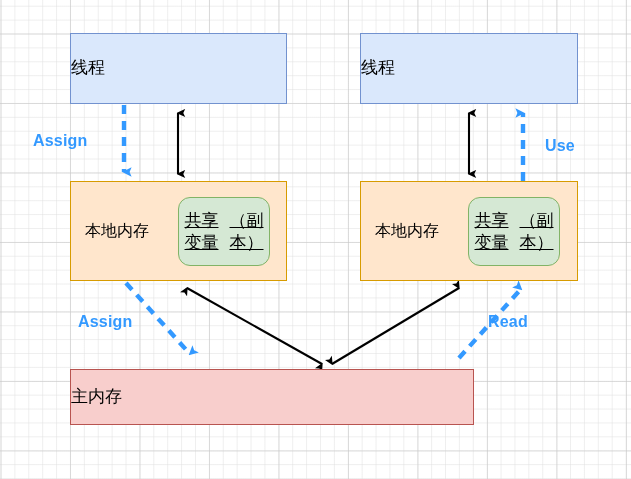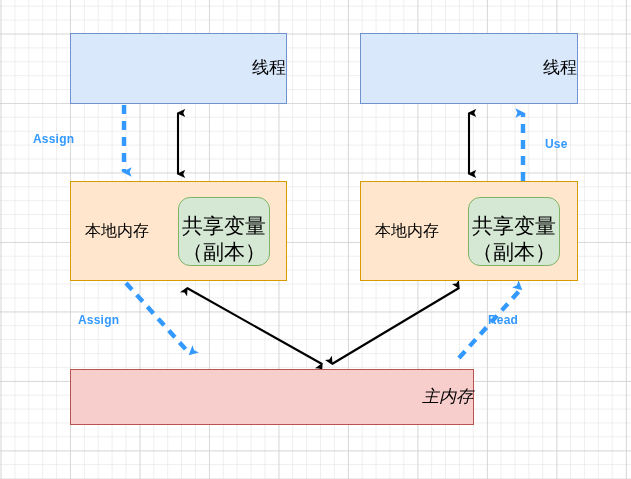--- a/index.html
+++ b/index.html
@@ -27,21 +27,21 @@
       13.9px 13.9px,
       13.9px 13.9px;
     background-position: 0.5px 33.5px, 0.5px 33.5px, 0.5px 33.5px, 0.5px 33.5px;
   }
 
   .node {
     position: absolute;
     box-sizing: border-box;
     display: flex;
     align-items: center;
-    justify-content: flex-end;
+    justify-content: flex-start;
     text-align: center;
     color: #000000;
     line-height: 1.2;
   }
 
   .thread-box {
     background: #dae8fc;
     border: 1.5px solid #7292cf;
     font-size: 17px;
   }
@@ -49,34 +49,34 @@
     background: #ffe6cc;
     border: 1.8px solid #d79b00;
     font-size: 16px;
     justify-content: flex-start;
     padding-left: 14px;
   }
   .shared-var-box {
     background: #d5e8d4;
     border: 1.6px solid #82b366;
     border-radius: 12px;
-    font-size: 21px;
-    flex-direction: column;
+    font-size: 17px;
     line-height: 1.25;
+    text-decoration: underline;
   }
   .main-mem-box {
     background: #f8cecc;
     border: 1.8px solid #b85450;
     font-size: 17px;
   }
 
   .label {
     position: absolute;
     font-weight: bold;
-    font-size: 12px;
+    font-size: 16px;
     color: #3399ff;
     white-space: nowrap;
     letter-spacing: 0.2px;
   }
 
   svg.overlay {
     position: absolute;
     left: 0;
     top: 0;
     width: 631px;
@@ -155,21 +155,21 @@
 
   <div class="node local-mem-box" style="left:360px; top:181px; width:218px; height:100px;">
     <span>本地内存</span>
   </div>
 
   <div class="node shared-var-box" style="left:468px; top:197px; width:92px; height:69px;">
     <span>共享变量</span>
     <span>（副本）</span>
   </div>
 
-  <div class="node main-mem-box" style="left:70px; top:369px; width:404px; height:56px;font-style:italic;">
+  <div class="node main-mem-box" style="left:70px; top:369px; width:404px; height:56px;">
     <span>主内存</span>
   </div>
 
   <div class="label" style="left:33px; top:132px;">Assign</div>
 
   <div class="label" style="left:545px; top:137px;">Use</div>
 
   <div class="label" style="left:78px; top:313px;">Assign</div>
 
   <div class="label" style="left:488px; top:313px;">Read</div>

